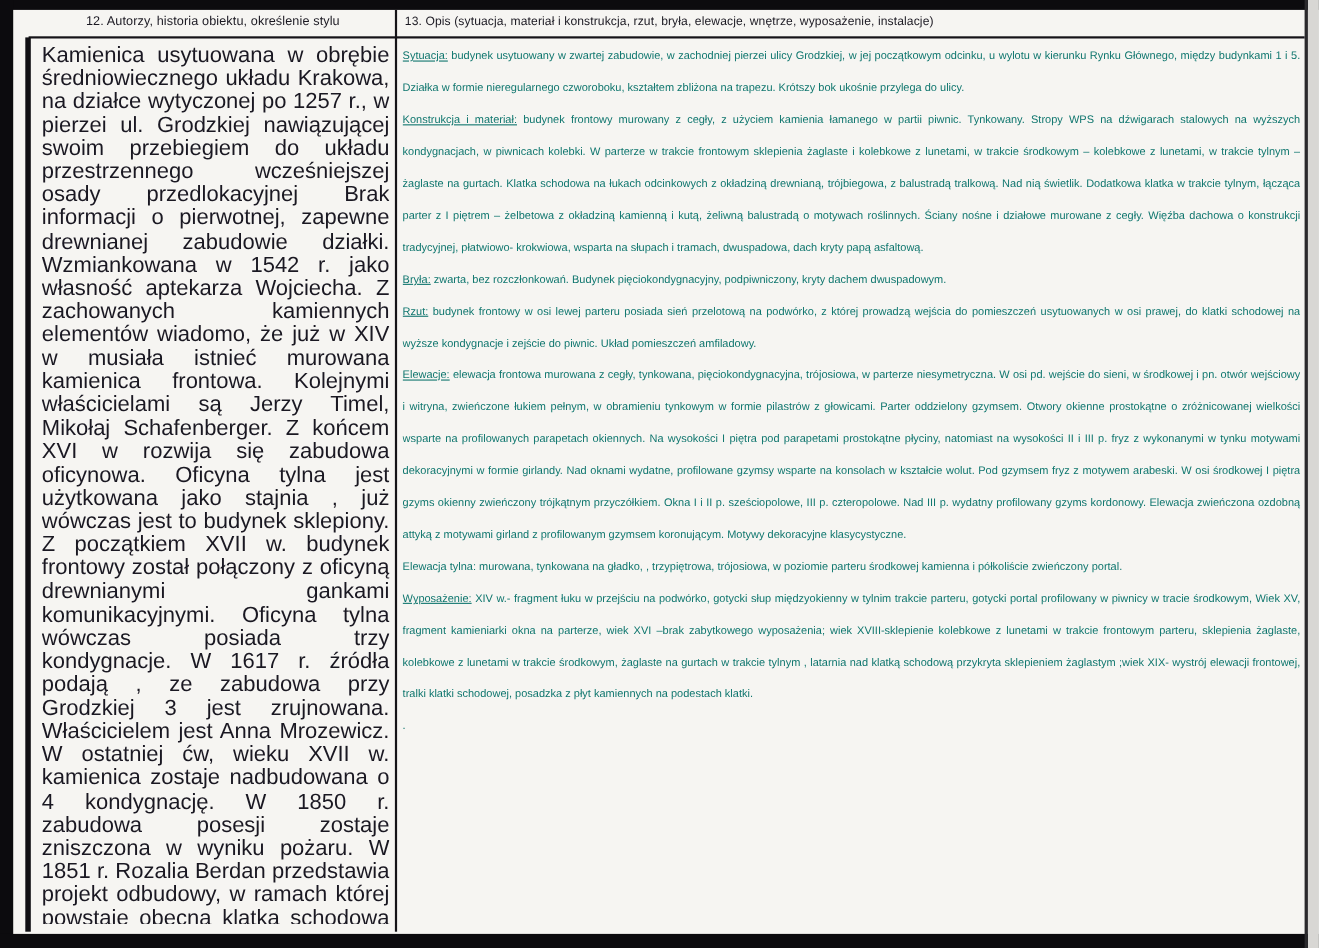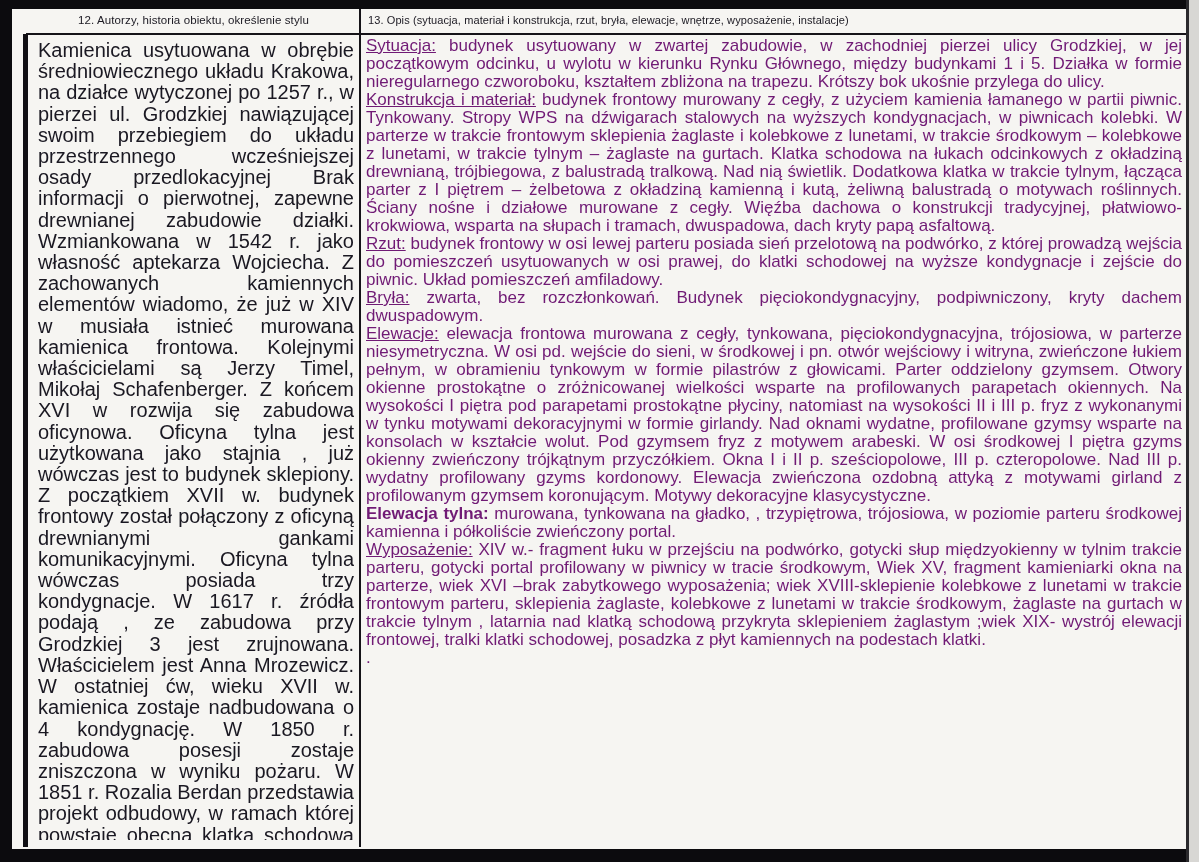--- a/index.html
+++ b/index.html
@@ -39,26 +39,26 @@
   
   .histcol {
     position:absolute; left:38px; top:40px; width:316px; height:800px;
     font-size:20px; line-height:21.2px; text-align:justify;
     color:#1a1822; overflow:hidden;
   }
 
   
   .desccol {
     position:absolute; left:366px; top:37px; width:816px; height:812px;
-    font-size:17px; line-height:18px; text-align:justify;
-    color:#701a75; overflow:hidden;
+    font-size:10px; line-height:29px; text-align:justify;
+    color:#0f766e; overflow:hidden;
   }
   .sec { margin:0; }
   .lbl { text-decoration:underline; }
-  .lbl.plain { text-decoration:none;font-weight:bold; }
+  .lbl.plain { text-decoration:none; }
   .trail { text-align:left; }
 </style>
 </head>
 <body>
 
 <div class="page">
 
   <div class="band-top"></div>
   <div class="band-left"></div>
   <div class="band-bottom"></div>
@@ -72,21 +72,21 @@
   <div class="h12">12. Autorzy, historia obiektu, określenie stylu</div>
   <div class="h13">13. Opis (sytuacja, materiał i konstrukcja, rzut, bryła, elewacje, wnętrze, wyposażenie, instalacje)</div>
 
   <div class="histcol">
     <p class="sec">Kamienica usytuowana w obrębie średniowiecznego układu Krakowa, na działce wytyczonej po 1257 r., w pierzei ul. Grodzkiej nawiązującej swoim przebiegiem do układu przestrzennego wcześniejszej osady przedlokacyjnej Brak informacji o pierwotnej, zapewne drewnianej zabudowie działki. Wzmiankowana w 1542 r. jako własność aptekarza Wojciecha. Z zachowanych kamiennych elementów wiadomo, że już w XIV w musiała istnieć murowana kamienica frontowa. Kolejnymi właścicielami są Jerzy Timel, Mikołaj Schafenberger. Z końcem XVI w rozwija się zabudowa oficynowa. Oficyna tylna jest użytkowana jako stajnia , już wówczas jest to budynek sklepiony. Z początkiem XVII w. budynek frontowy został połączony z oficyną drewnianymi gankami komunikacyjnymi. Oficyna tylna wówczas posiada trzy kondygnacje. W 1617 r. źródła podają , ze zabudowa przy Grodzkiej 3 jest zrujnowana. Właścicielem jest Anna Mrozewicz. W ostatniej ćw, wieku XVII w. kamienica zostaje nadbudowana o 4 kondygnację. W 1850 r. zabudowa posesji zostaje zniszczona w wyniku pożaru. W 1851 r. Rozalia Berdan przedstawia projekt odbudowy, w ramach której powstaje obecna klatka schodowa z świetlikiem w formie latarni, zmieniona zostaje dyspozycja pomieszczeń parteru. W 1912 r. budowa oficyny pn., już nieistniejącej. Obecnie pierwotna działka została podzielona, w latach 80-tych wybudowano współczesną oficynę tylną.</p>
   </div>
 
   <div class="desccol">
     <p class="sec"><span class="lbl">Sytuacja:</span><span> budynek usytuowany w zwartej zabudowie, w zachodniej pierzei ulicy Grodzkiej, w jej początkowym odcinku, u wylotu w kierunku Rynku Głównego, między budynkami 1 i 5. Działka w formie nieregularnego czworoboku, kształtem zbliżona na trapezu. Krótszy bok ukośnie przylega do ulicy.</span></p>
     <p class="sec"><span class="lbl">Konstrukcja i materiał:</span><span> budynek frontowy murowany z cegły, z użyciem kamienia łamanego w partii piwnic. Tynkowany. Stropy WPS na dźwigarach stalowych na wyższych kondygnacjach, w piwnicach kolebki. W parterze w trakcie frontowym sklepienia żaglaste i kolebkowe z lunetami, w trakcie środkowym – kolebkowe z lunetami, w trakcie tylnym – żaglaste na gurtach. Klatka schodowa na łukach odcinkowych z okładziną drewnianą, trójbiegowa, z balustradą tralkową. Nad nią świetlik. Dodatkowa klatka w trakcie tylnym, łącząca parter z I piętrem – żelbetowa z okładziną kamienną i kutą, żeliwną balustradą o motywach roślinnych. Ściany nośne i działowe murowane z cegły. Więźba dachowa o konstrukcji tradycyjnej, płatwiowo- krokwiowa, wsparta na słupach i tramach, dwuspadowa, dach kryty papą asfaltową.</span></p>
+    <p class="sec"><span class="lbl">Bryła:</span><span> zwarta, bez rozczłonkowań. Budynek pięciokondygnacyjny, podpiwniczony, kryty dachem dwuspadowym.</span></p>
     <p class="sec"><span class="lbl">Rzut:</span><span> budynek frontowy w osi lewej parteru posiada sień przelotową na podwórko, z której prowadzą wejścia do pomieszczeń usytuowanych w osi prawej, do klatki schodowej na wyższe kondygnacje i zejście do piwnic. Układ pomieszczeń amfiladowy.</span></p>
-    <p class="sec"><span class="lbl">Bryła:</span><span> zwarta, bez rozczłonkowań. Budynek pięciokondygnacyjny, podpiwniczony, kryty dachem dwuspadowym.</span></p>
     <p class="sec"><span class="lbl">Elewacje:</span><span> elewacja frontowa murowana z cegły, tynkowana, pięciokondygnacyjna, trójosiowa, w parterze niesymetryczna. W osi pd. wejście do sieni, w środkowej i pn. otwór wejściowy i witryna, zwieńczone łukiem pełnym, w obramieniu tynkowym w formie pilastrów z głowicami. Parter oddzielony gzymsem. Otwory okienne prostokątne o zróżnicowanej wielkości wsparte na profilowanych parapetach okiennych. Na wysokości I piętra pod parapetami prostokątne płyciny, natomiast na wysokości II i III p. fryz z wykonanymi w tynku motywami dekoracyjnymi w formie girlandy. Nad oknami wydatne, profilowane gzymsy wsparte na konsolach w kształcie wolut. Pod gzymsem fryz z motywem arabeski. W osi środkowej I piętra gzyms okienny zwieńczony trójkątnym przyczółkiem. Okna I i II p. sześciopolowe, III p. czteropolowe. Nad III p. wydatny profilowany gzyms kordonowy. Elewacja zwieńczona ozdobną attyką z motywami girland z profilowanym gzymsem koronującym. Motywy dekoracyjne klasycystyczne.</span></p>
     <p class="sec"><span class="lbl plain">Elewacja tylna:</span><span> murowana, tynkowana na gładko, , trzypiętrowa, trójosiowa, w poziomie parteru środkowej kamienna i półkoliście zwieńczony portal.</span></p>
     <p class="sec"><span class="lbl">Wyposażenie:</span><span> XIV w.- fragment łuku w przejściu na podwórko, gotycki słup międzyokienny w tylnim trakcie parteru, gotycki portal profilowany w piwnicy w tracie środkowym, Wiek XV, fragment kamieniarki okna na parterze, wiek XVI –brak zabytkowego wyposażenia; wiek XVIII-sklepienie kolebkowe z lunetami w trakcie frontowym parteru, sklepienia żaglaste, kolebkowe z lunetami w trakcie środkowym, żaglaste na gurtach w trakcie tylnym , latarnia nad klatką schodową przykryta sklepieniem żaglastym ;wiek XIX- wystrój elewacji frontowej, tralki klatki schodowej, posadzka z płyt kamiennych na podestach klatki.</span></p>
     <p class="sec trail">.</p>
   </div>
 
 </div>
 
 </body></html>

